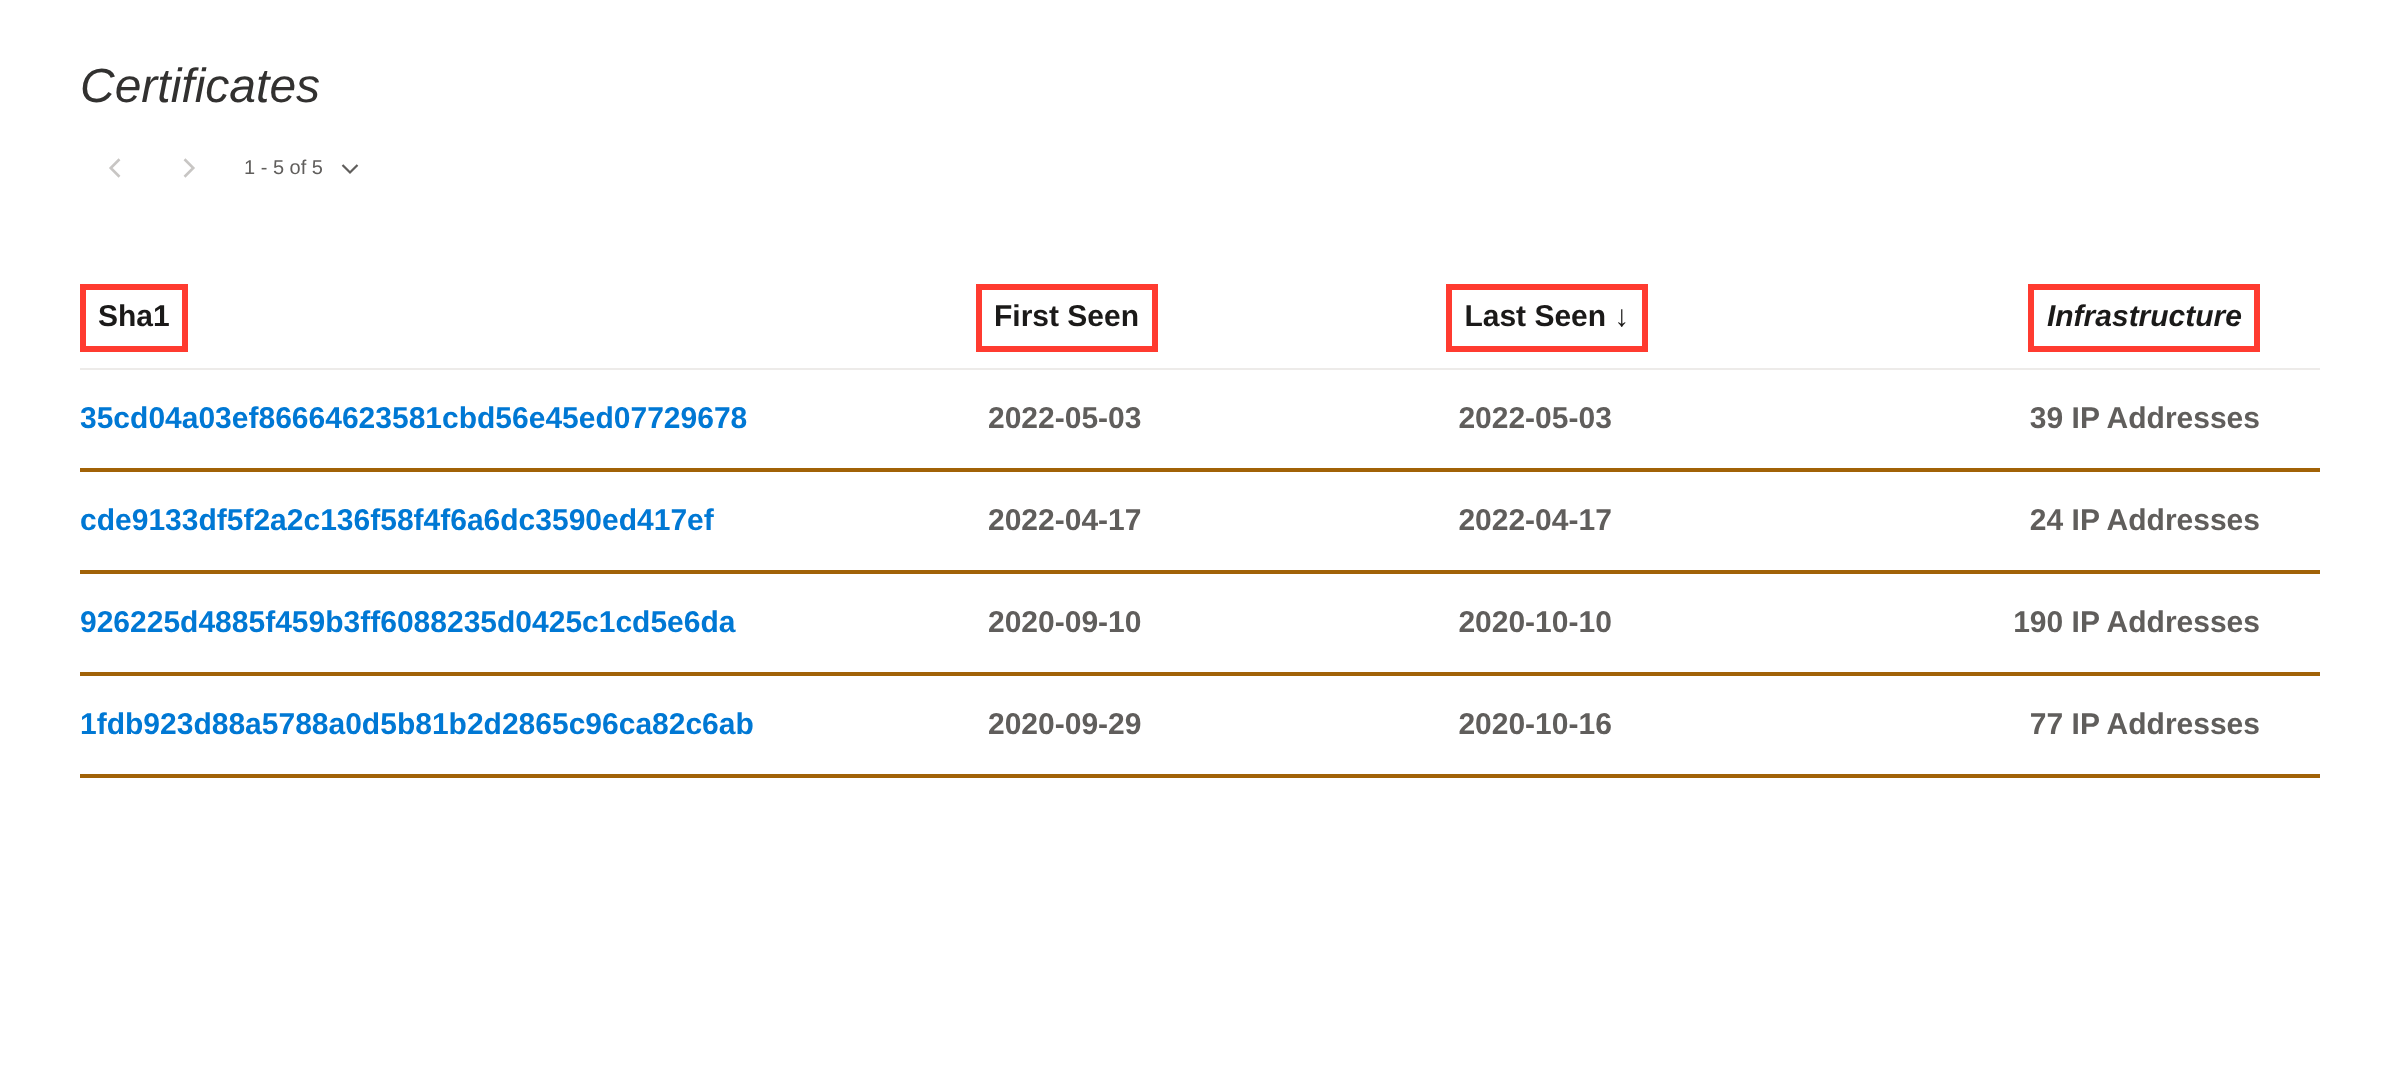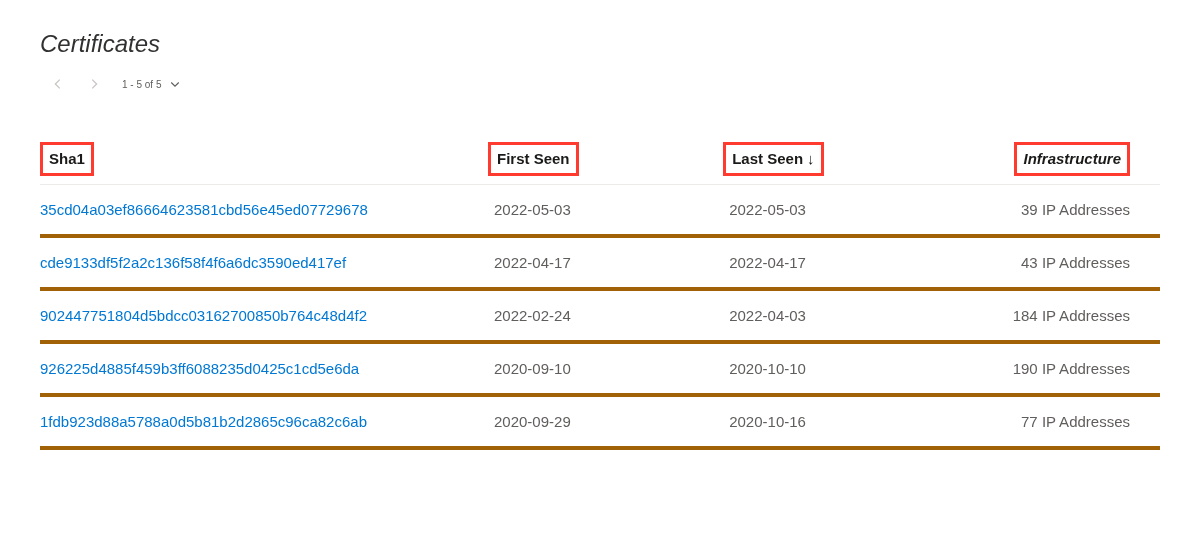--- a/index.html
+++ b/index.html
@@ -55,23 +55,24 @@
       font-weight: 600;
       color: #1b1a19;
       padding: 8px 10px 8px 0;
       border-bottom: 1px solid #edebe9;
       vertical-align: middle;
     }
     thead th:last-child { text-align: right; padding-right: 30px; font-style: italic; }
     tbody td {
       padding: 16px 10px 16px 0;
       font-size: 15px;
-      border-bottom: 4px solid #a16207;
+      border-bottom: 2px solid #a16207;
       color: #605e5c;
       vertical-align: middle;
+      font-weight: bold;
     }
     tbody td:last-child { text-align: right; padding-right: 30px; }
     .sha-link {
       color: #0078d4;
       text-decoration: none;
       font-family: inherit;
       font-size: 15px;
       white-space: nowrap;
     }
     .highlight {
@@ -145,27 +146,21 @@
     <tr>
       <td><a href="#" class="sha-link">35cd04a03ef86664623581cbd56e45ed07729678</a></td>
       <td class="first-seen">2022-05-03</td>
       <td class="last-seen">2022-05-03</td>
       <td>39 IP Addresses</td>
     </tr>
     <tr>
       <td><a href="#" class="sha-link">cde9133df5f2a2c136f58f4f6a6dc3590ed417ef</a></td>
       <td class="first-seen">2022-04-17</td>
       <td class="last-seen">2022-04-17</td>
-      <td>43 IP Addresses</td>
-    </tr>
-    <tr>
-      <td><a href="#" class="sha-link">902447751804d5bdcc03162700850b764c48d4f2</a></td>
-      <td class="first-seen">2022-02-24</td>
-      <td class="last-seen">2022-04-03</td>
-      <td>184 IP Addresses</td>
+      <td>24 IP Addresses</td>
     </tr>
     <tr>
       <td><a href="#" class="sha-link">926225d4885f459b3ff6088235d0425c1cd5e6da</a></td>
       <td class="first-seen">2020-09-10</td>
       <td class="last-seen">2020-10-10</td>
       <td>190 IP Addresses</td>
     </tr>
     <tr>
       <td><a href="#" class="sha-link">1fdb923d88a5788a0d5b81b2d2865c96ca82c6ab</a></td>
       <td class="first-seen">2020-09-29</td>

